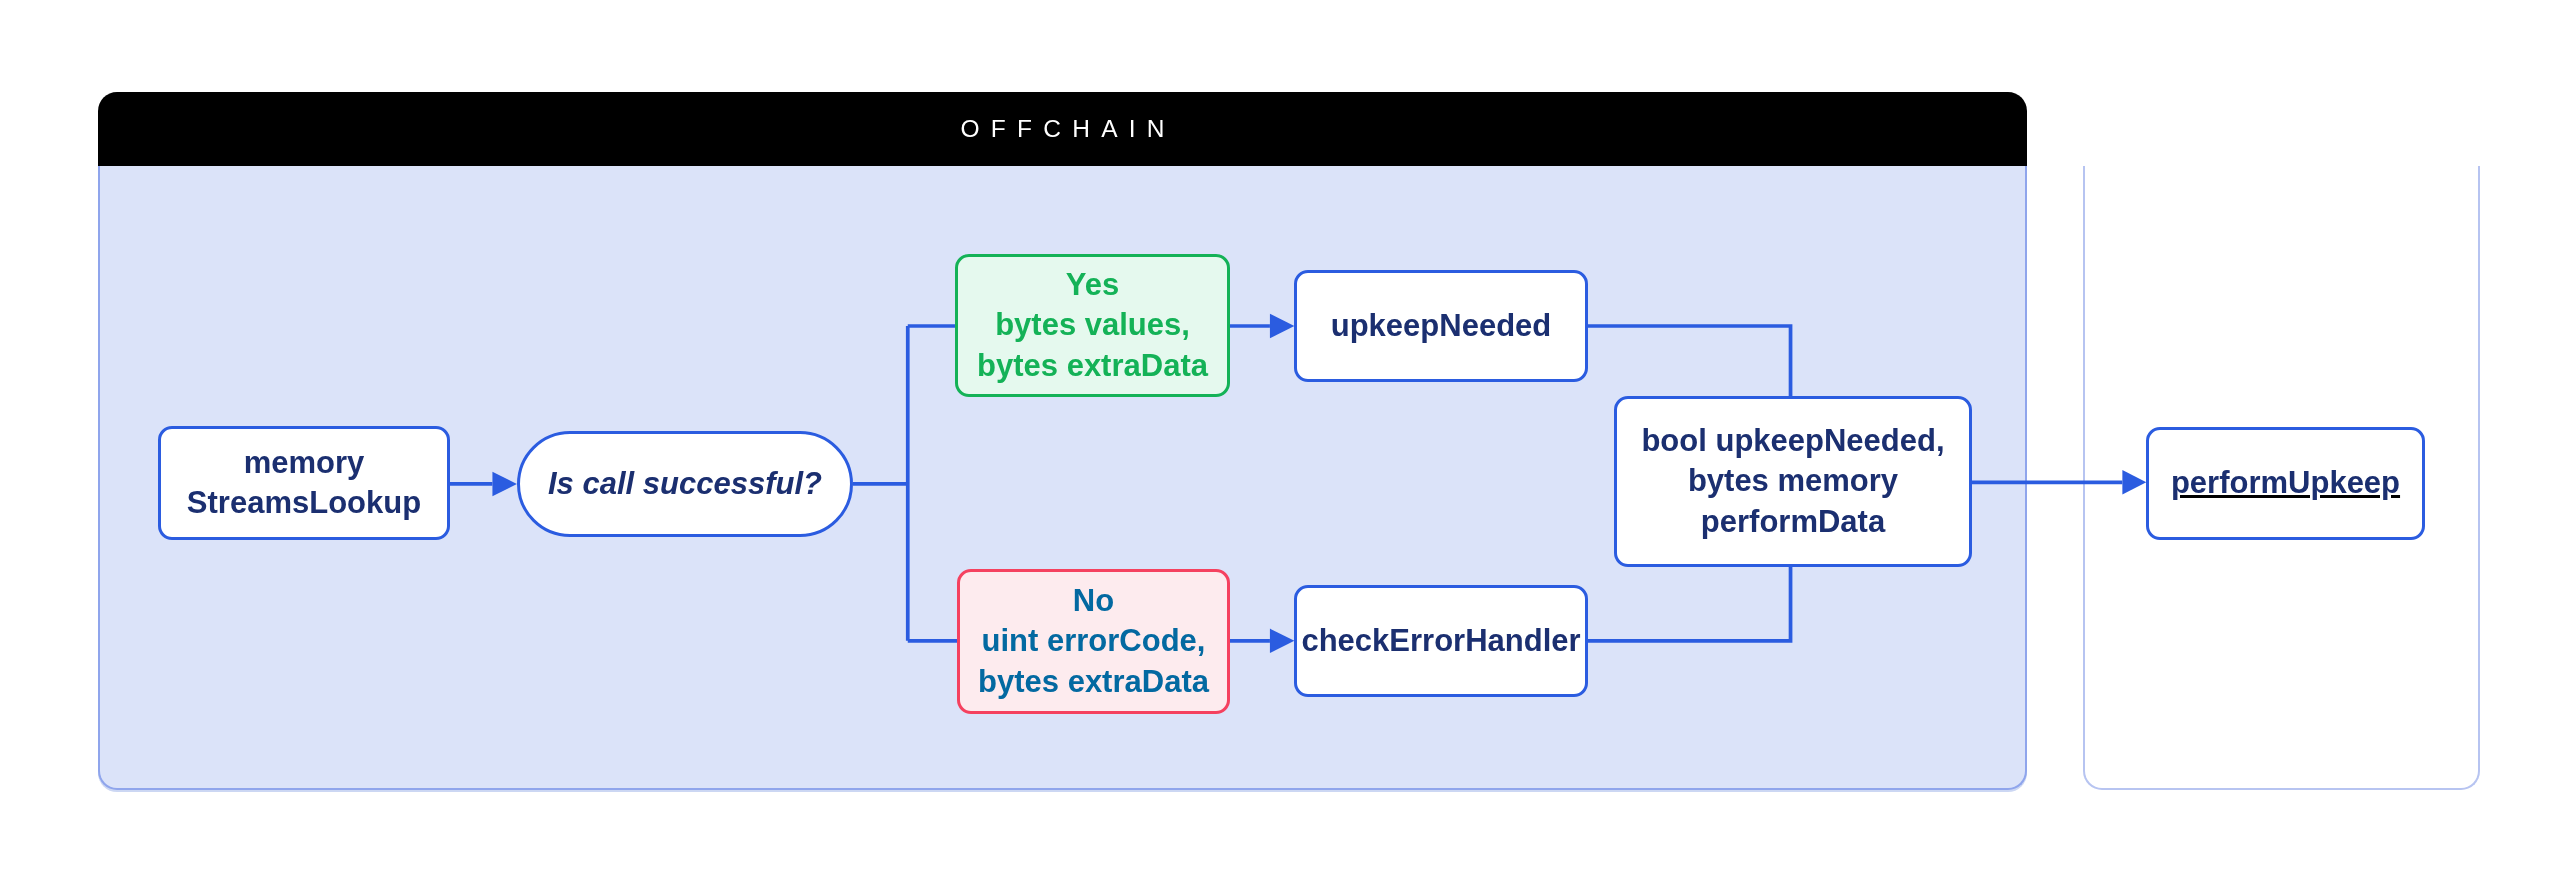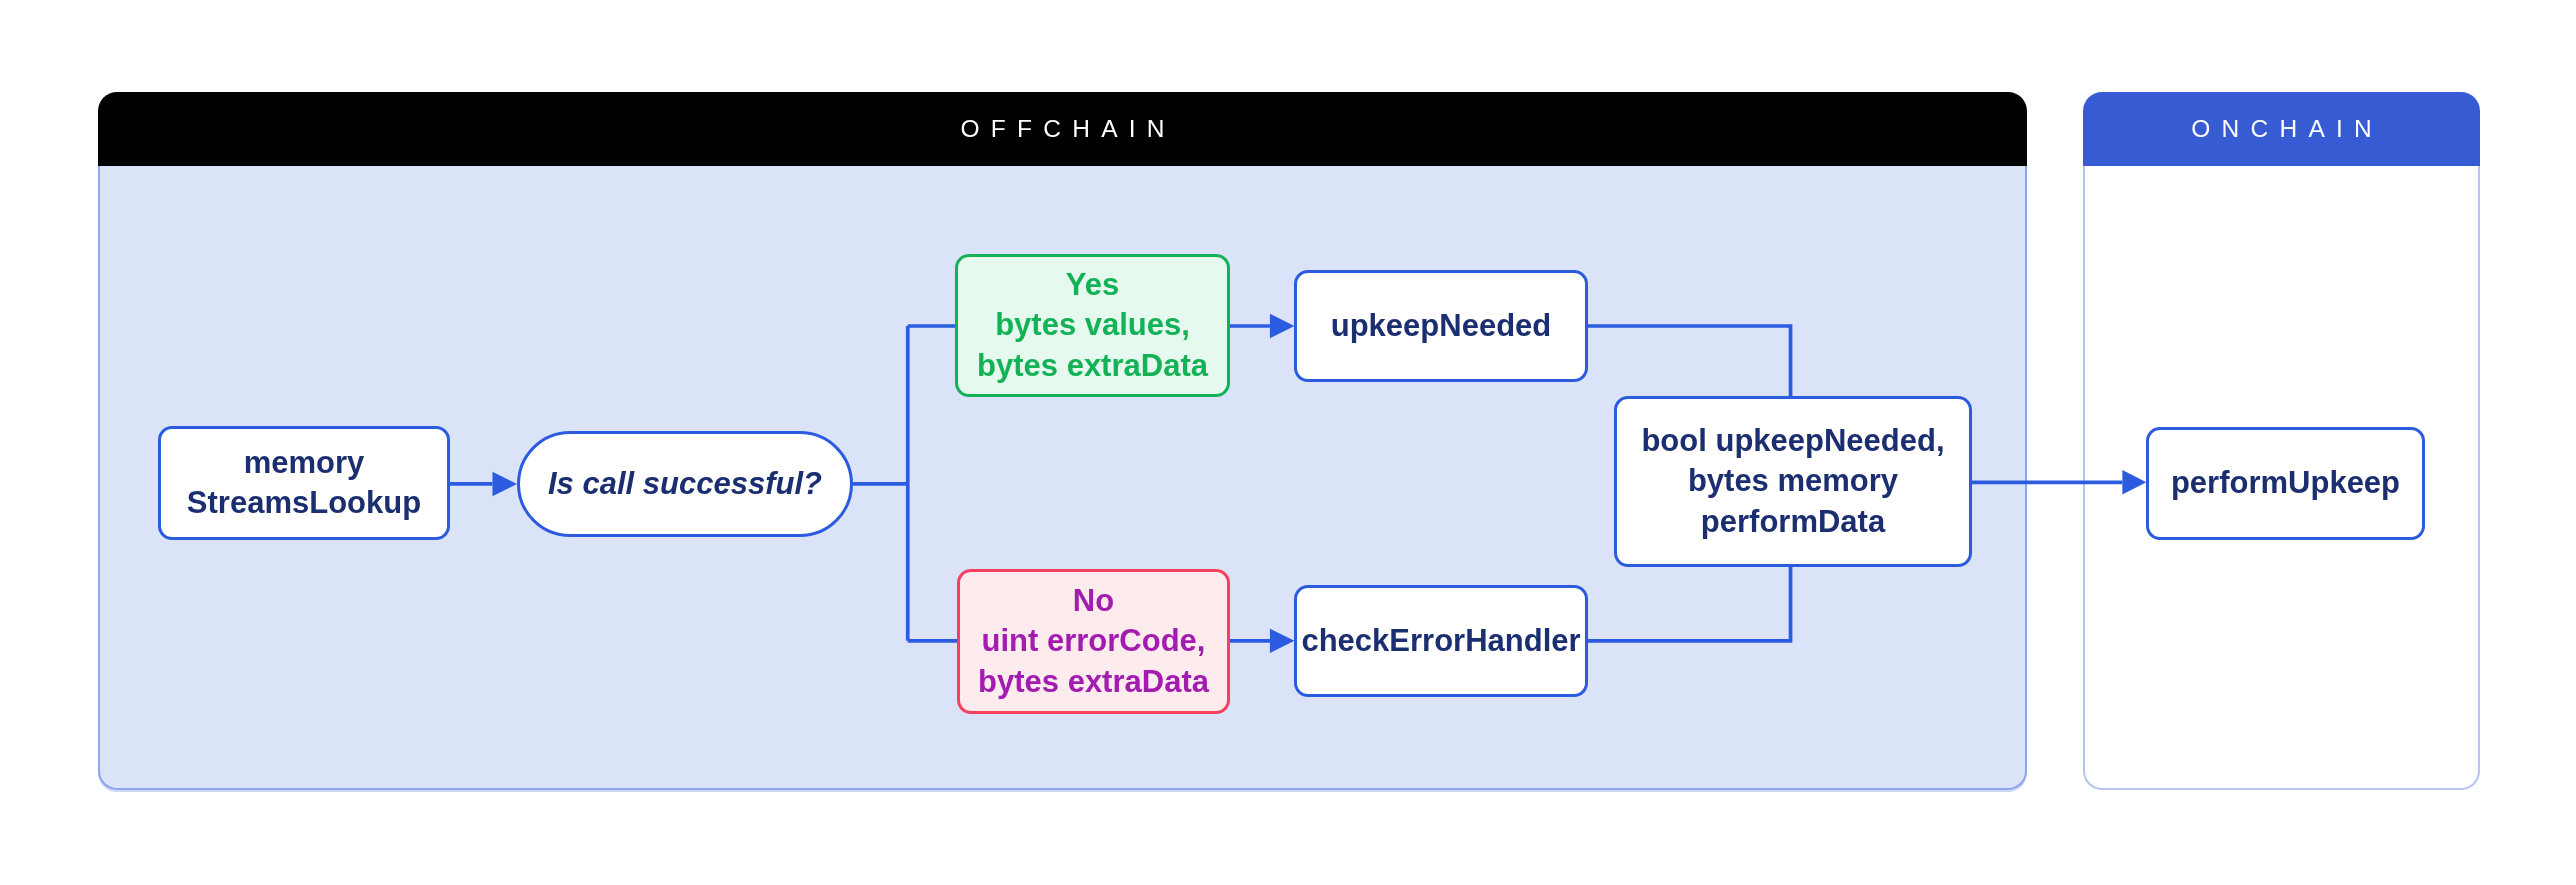--- a/index.html
+++ b/index.html
@@ -41,44 +41,41 @@
     background:#ffffff;border:3.7px solid #2b5ce0;border-radius:14px;
   }
   .node .lbl{
     font-size:31px;font-weight:700;line-height:1.3;color:#1b2f70;
     white-space:pre-line;
   }
   .node.pill{border-radius:58px;font-style:italic;}
   .node.green{background:#e5f9ee;border-color:#14b257;}
   .node.green .lbl{color:#14b257;}
   .node.red{background:#fdebee;border-color:#f5415f;}
-  .node.red .lbl{color:#a21caf;}
+  .node.red .lbl{color:#0369a1;}
   
   .n-revert{left:158px;top:426px;width:292px;height:114px;}
   .n-decision{left:517px;top:431px;width:336px;height:106px;}
   .n-yes{left:955px;top:254px;width:275px;height:143px;}
   .n-check-callback{left:1294px;top:270px;width:294px;height:112px;}
   .n-no{left:957px;top:569px;width:273px;height:145px;}
   .n-check-error{left:1294px;top:585px;width:294px;height:112px;}
   .n-result{left:1614px;top:396px;width:358px;height:171px;}
-  .n-perform{left:2146px;top:427px;width:279px;height:113px;}
+  .n-perform{left:2146px;top:427px;width:279px;height:113px;text-decoration:underline;}
 </style>
 </head>
 <body>
 
 <div class="stage">
 
   <div class="zone-header offchain-header">
     <span>OFFCHAIN</span>
   </div>
   <div class="zone-body offchain-body"></div>
 
-  <div class="zone-header onchain-header">
-    <span>ONCHAIN</span>
-  </div>
   <div class="zone-body onchain-body"></div>
 
   <svg class="wires" width="2576" height="886" viewBox="0 0 4844 1666">
     <path class="wire" d="M846 910 H926"></path>
     <polygon class="arrowhead" points="926,887 972,910 926,933"></polygon>
     <path class="wire" d="M1604 910 H1707"></path>
     <path class="wire" d="M1707 613 V1205"></path>
     <path class="wire" d="M1707 613 H1810"></path>
     <path class="wire" d="M2312 613 H2388"></path>
     <polygon class="arrowhead" points="2388,590 2434,613 2388,636"></polygon>

